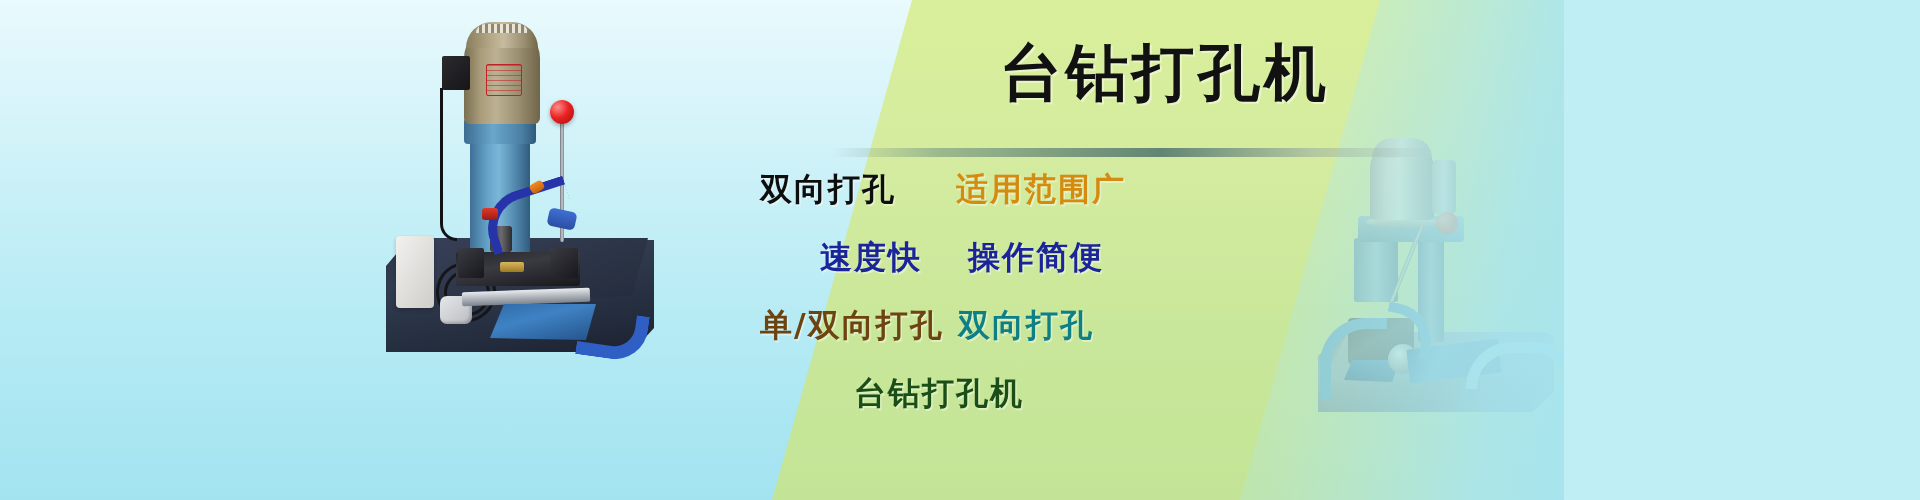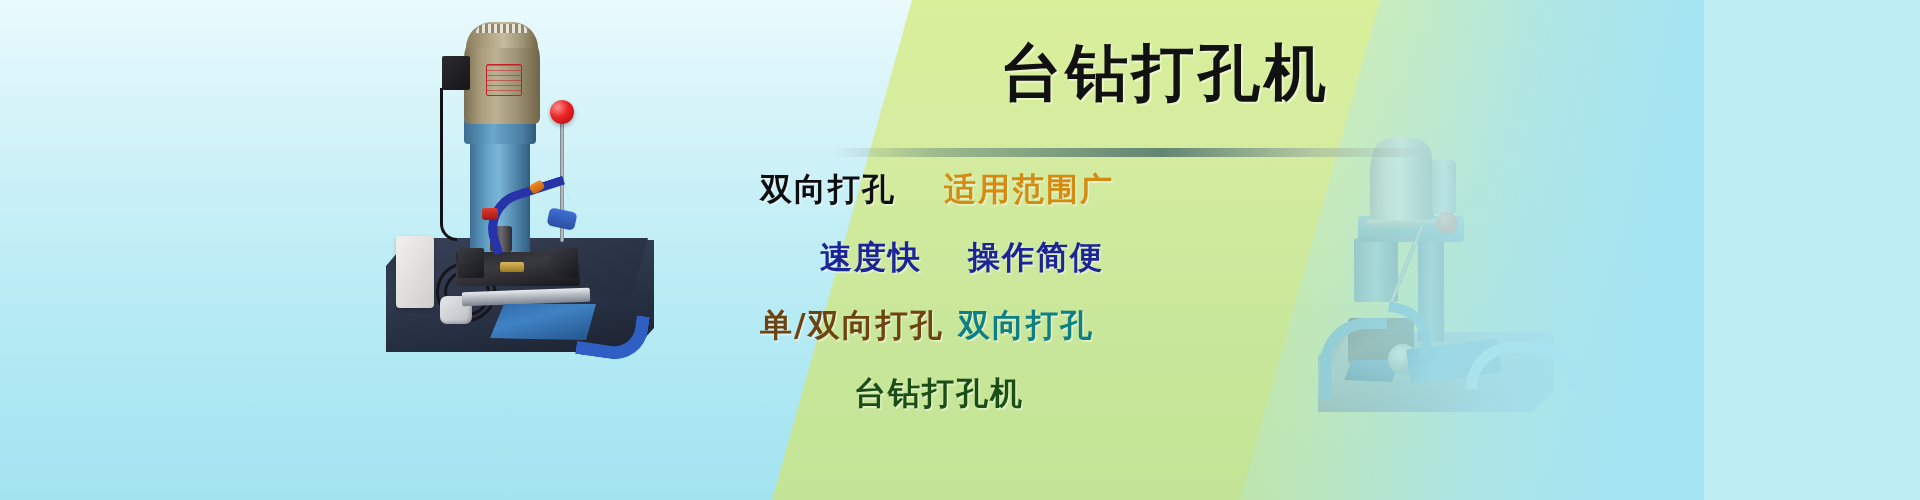--- a/index.html
+++ b/index.html
@@ -3,21 +3,21 @@
 <meta charset="utf-8">
 <title>台钻打孔机</title>
 <style>
   html,body{margin:0;padding:0;}
   body{
     width:1920px;height:500px;overflow:hidden;
     font-family:"Liberation Serif","DejaVu Serif",serif;
     background:#bfeef5;
   }
   .banner{
-    position:relative;width:1704px;height:500px;overflow:hidden;
+    position:relative;width:1564px;height:500px;overflow:hidden;
     background:linear-gradient(to bottom,#eafafd 0%,#ddf6fb 14%,#c9f0f7 38%,#b6ebf4 64%,#a9e6f2 86%,#a3e3f0 100%);
   }
 
   
   .green-panel{
     position:absolute;left:0;top:0;width:1920px;height:500px;
     background:linear-gradient(to bottom,#d9ef9a 0%,#d5ecA0 30%,#c9e79a 65%,#c3e496 100%);
     clip-path:polygon(912px 0px, 1920px 0px, 1920px 500px, 772px 500px);
     -webkit-clip-path:polygon(912px 0px, 1920px 0px, 1920px 500px, 772px 500px);
   }
@@ -349,21 +349,21 @@
 
   <div class="green-right-fade"></div>
 
   <div class="title">台钻打孔机</div>
   <div class="title-rule"></div>
 
   <div class="features">
 
     <div class="frow r1">
       <div class="feat" style="position: absolute; left: 0px; color: rgb(14, 14, 14);">双向打孔</div>
-      <div class="feat" style="position: absolute; left: 184px; color: rgb(213, 138, 16);">适用范围广</div>
+      <div class="feat" style="position: absolute; left: 196px; color: rgb(213, 138, 16);">适用范围广</div>
     </div>
 
     <div class="frow r2">
       <div class="feat" style="position: absolute; left: 60px; color: rgb(28, 36, 154);">速度快</div>
       <div class="feat" style="position: absolute; left: 208px; color: rgb(28, 36, 154);">操作简便</div>
     </div>
 
     <div class="frow r3">
       <div class="feat" style="position: absolute; left: 0px; color: rgb(109, 68, 16);">单/双向打孔</div>
       <div class="feat" style="position: absolute; left: 198px; color: rgb(15, 127, 134);">双向打孔</div>

